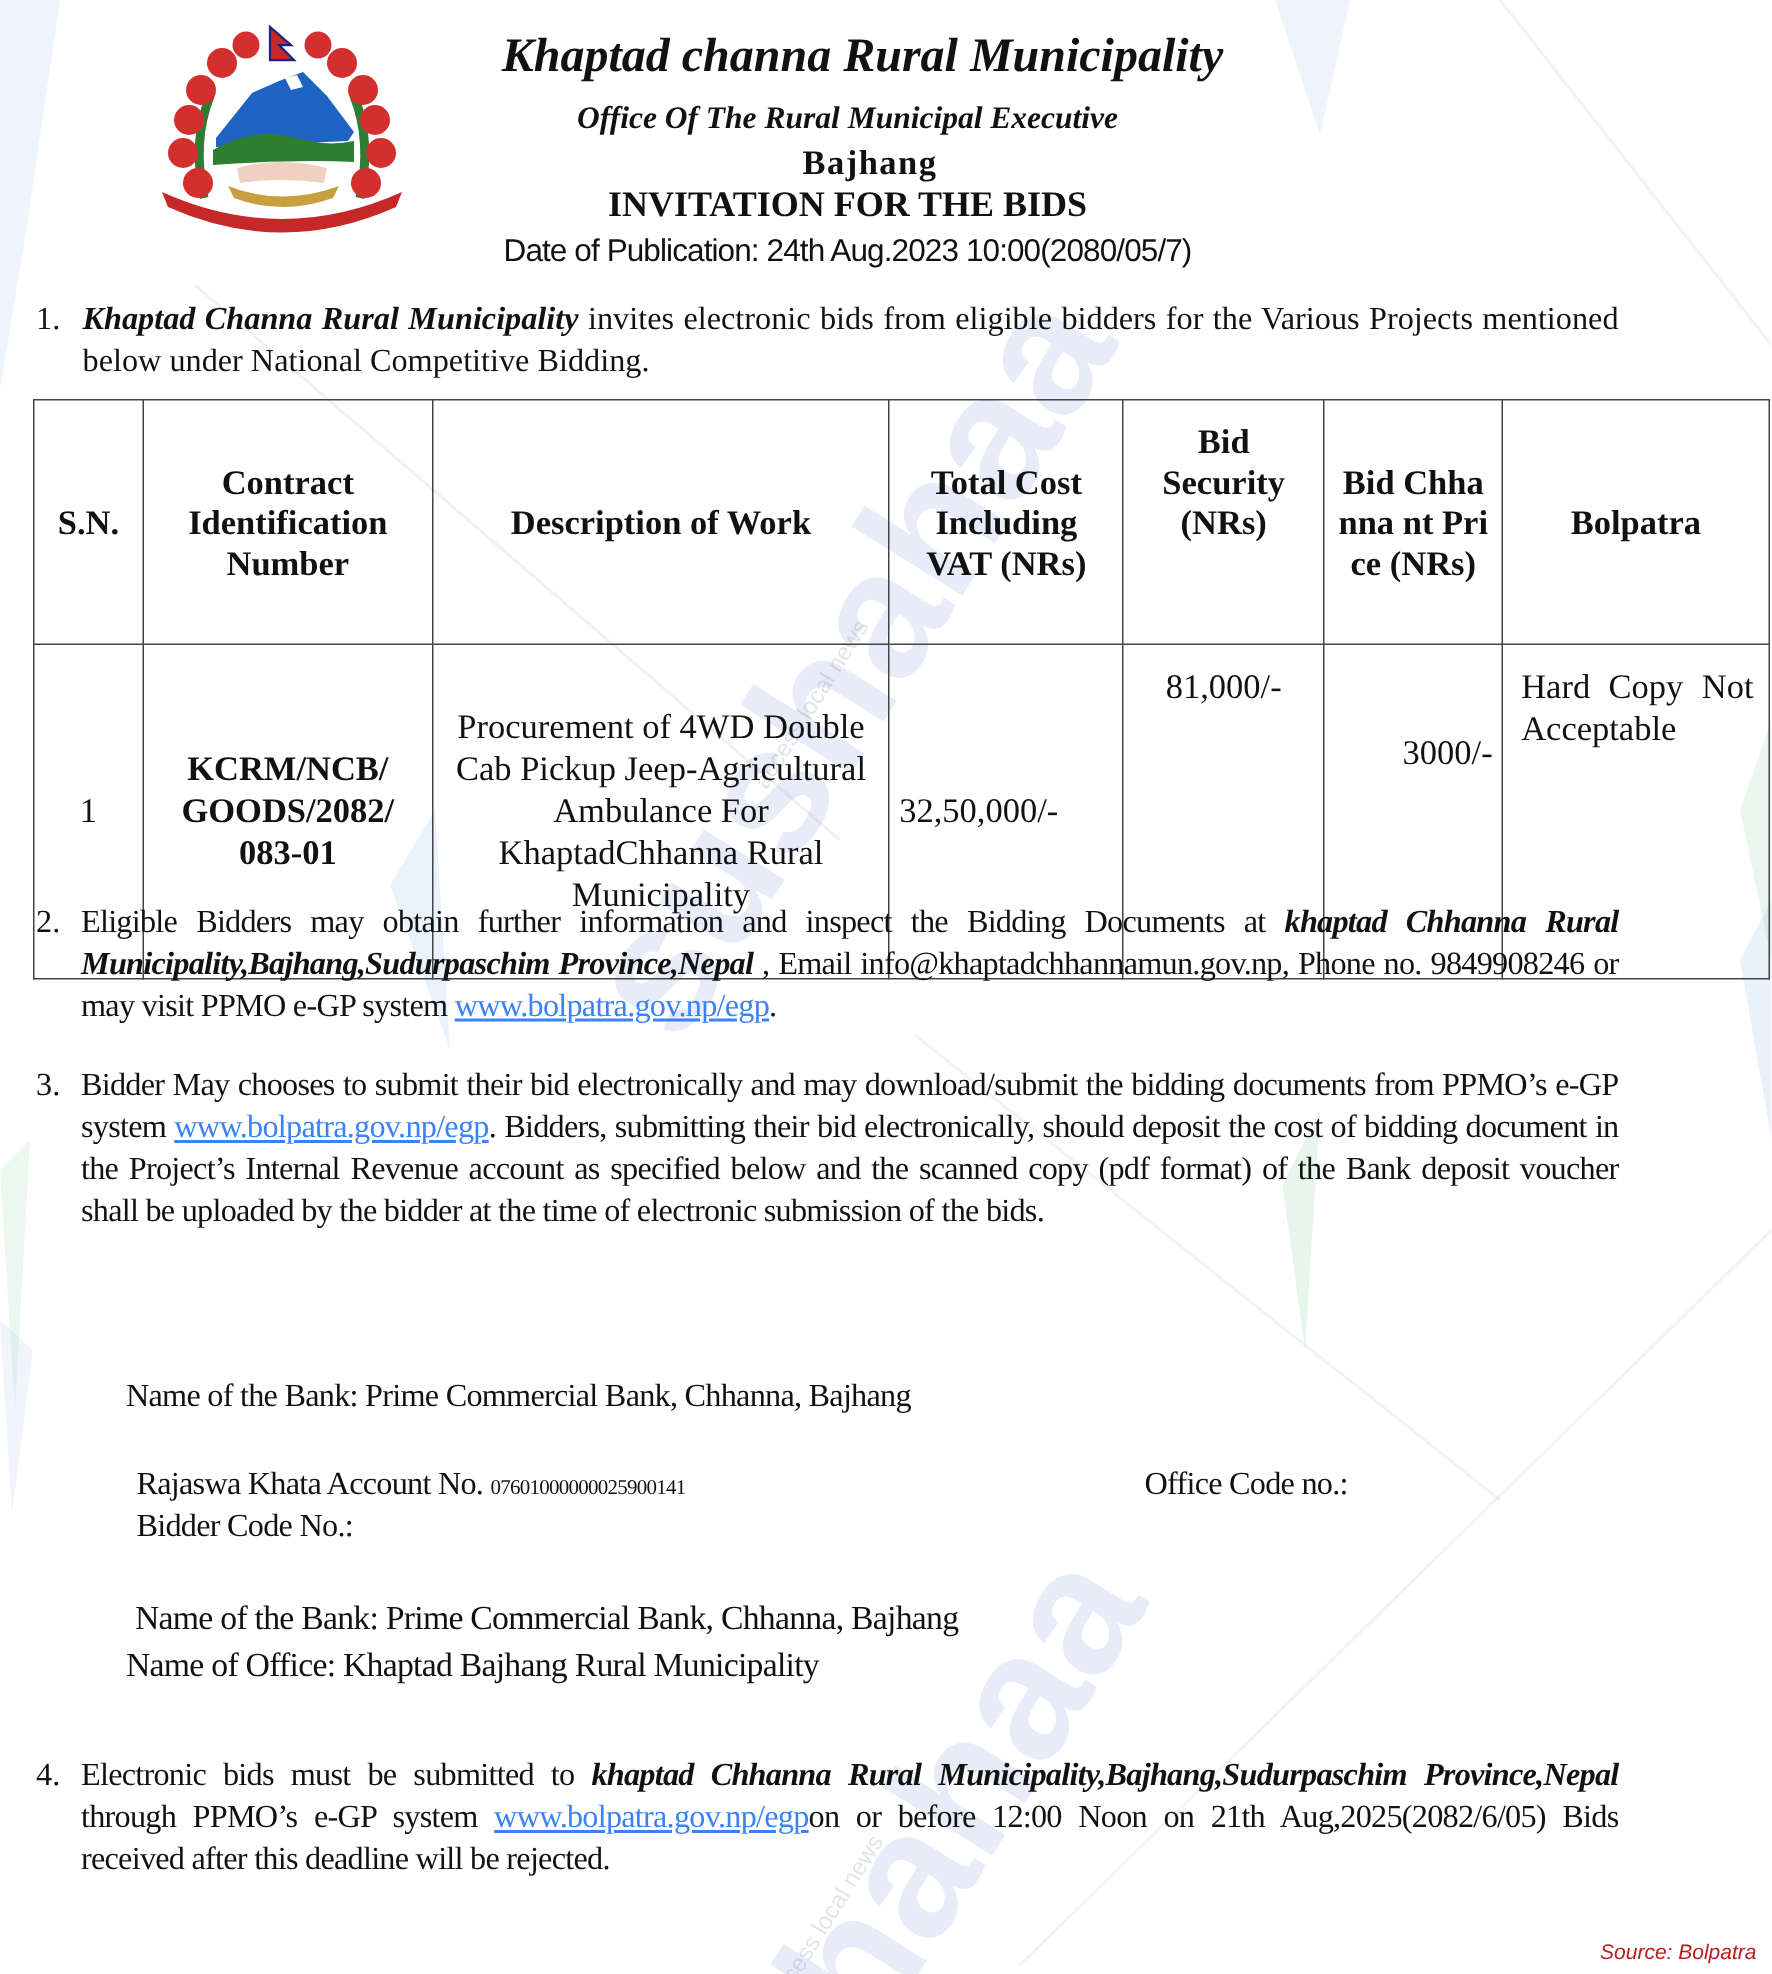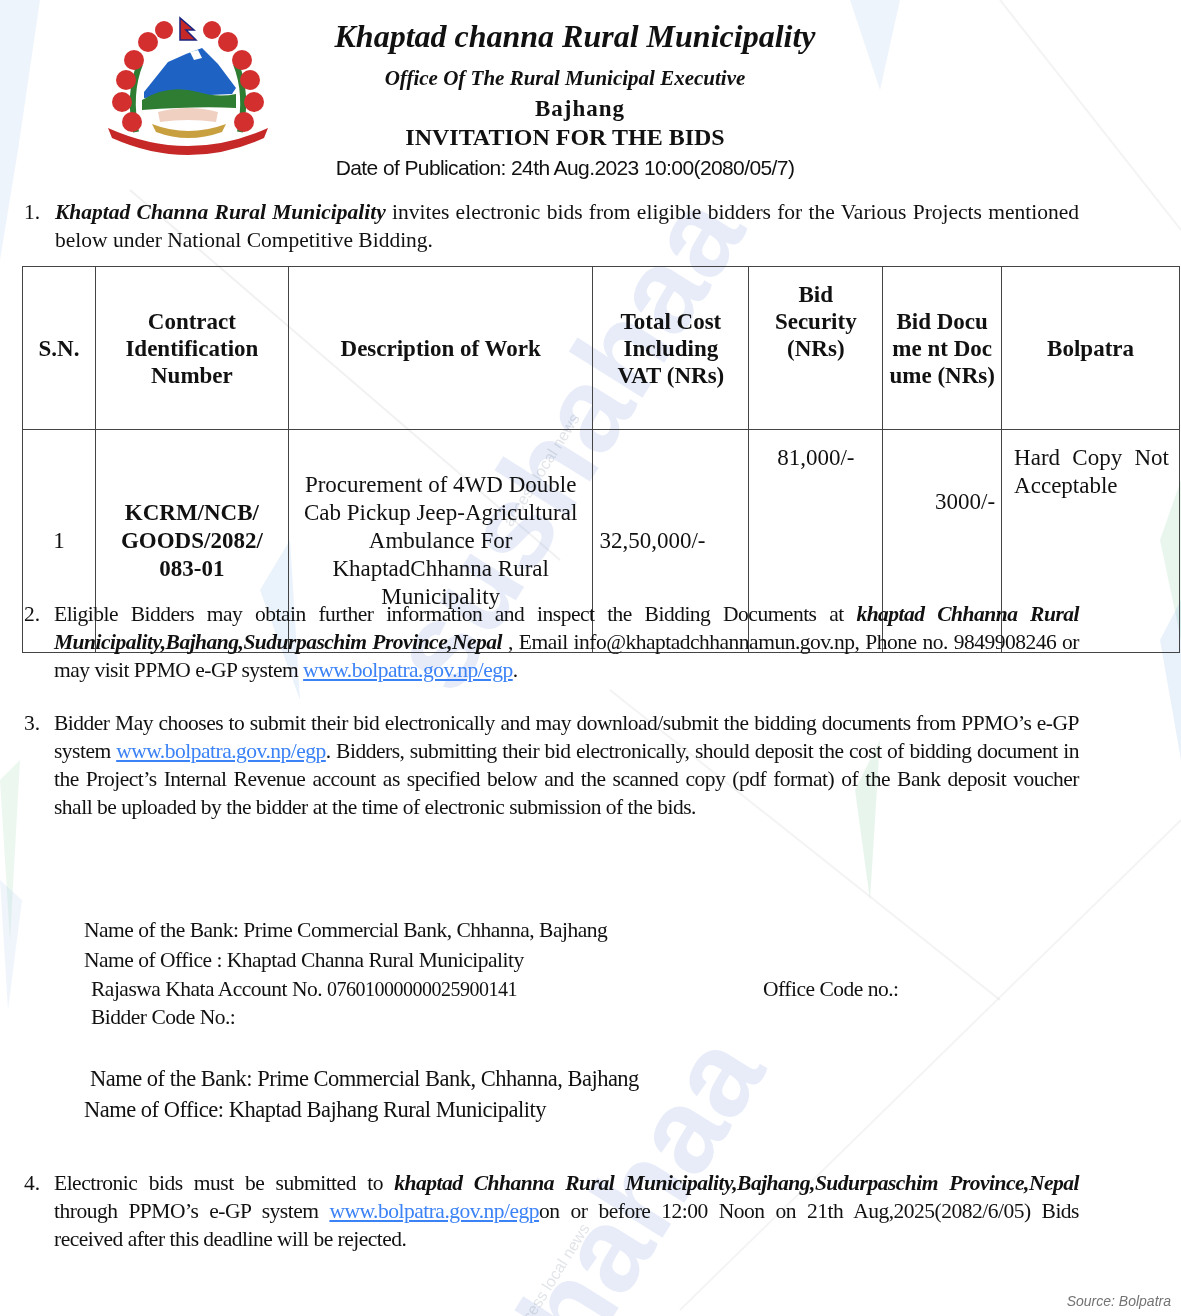--- a/index.html
+++ b/index.html
@@ -42,23 +42,23 @@
     position: absolute; left: 22px; top: 266px; width: 1158px;
     border-collapse: collapse; font-size: 23px;
   }
   table.bids th, table.bids td { border: 1.5px solid #444; padding: 0 6px; }
   table.bids th { height: 148px; font-weight: bold; text-align: center; vertical-align: middle; line-height: 27px; }
   table.bids td { height: 164px; text-align: center; line-height: 28px; }
 
   
   .info { position: absolute; font-size: 21.5px; white-space: nowrap; }
   .info.bold { font-weight: bold; }
-  .acct-num { font-size: 20px; }
+  .acct-num { font-size: 14px; }
 
-  .source { position: absolute; right: 10px; top: 1293px; font-family: "Liberation Sans", sans-serif; font-style: italic; font-size: 14px; color: #737373; }
+  .source { position: absolute; right: 10px; top: 1293px; font-family: "Liberation Sans", sans-serif; font-style: italic; font-size: 14px; color: #b91c1c; }
 </style>
 </head>
 <body>
 
 <div class="wm" style="left:0;top:0;width:1181px;height:1316px;">
   <svg width="1181" height="1316" style="position:absolute;left:0;top:0">
     <polygon points="0,0 40,0 18,150 0,260" fill="rgba(150,185,230,0.16)"></polygon>
     <polygon points="1160,540 1181,480 1181,640" fill="rgba(120,200,150,0.16)"></polygon>
     <polygon points="1160,640 1181,600 1181,760" fill="rgba(120,170,230,0.16)"></polygon>
     <polygon points="260,590 290,540 300,700" fill="rgba(150,190,235,0.20)"></polygon>
@@ -126,21 +126,21 @@
         <col style="width:119px">
         <col style="width:178px">
     </colgroup>
     <thead>
       <tr>
         <th>S.N.</th>
         <th>Contract Identification Number</th>
         <th>Description of Work</th>
         <th>Total Cost Including VAT (NRs)</th>
         <th style="vertical-align:top;padding-top:14px;">Bid Security (NRs)</th>
-        <th style="word-break:break-all;">Bid Docume nt Docume (NRs)</th>
+        <th style="word-break:break-all;">Bid Chhanna nt Price (NRs)</th>
         <th>Bolpatra</th>
       </tr>
     </thead>
     <tbody>
       <tr>
         <td>1</td>
         <td style="font-weight:bold;">KCRM/NCB/ GOODS/2082/ 083-01</td>
         <td style="padding:0 14px;">Procurement of 4WD Double Cab Pickup Jeep-Agricultural Ambulance For KhaptadChhanna Rural Municipality</td>
         <td style="text-align:left;">32,50,000/-</td>
         <td style="vertical-align:top;padding-top:14px;">81,000/-</td>
@@ -154,21 +154,20 @@
     <span class="num">2.</span>
     <div class="body condensed"><span>Eligible Bidders may obtain further information and inspect the Bidding Documents at </span><span class="bi">khaptad Chhanna Rural Municipality,Bajhang,Sudurpaschim Province,Nepal</span><span> , Email info@khaptadchhannamun.gov.np, Phone no. 9849908246 or may visit PPMO e-GP system </span><a class="link">www.bolpatra.gov.np/egp</a><span>.</span></div>
   </div>
 
   <div class="para" style="top:709px;">
     <span class="num">3.</span>
     <div class="body condensed"><span>Bidder May chooses to submit their bid electronically and may download/submit the bidding documents from PPMO’s e-GP system </span><a class="link">www.bolpatra.gov.np/egp</a><span>. Bidders, submitting their bid electronically, should deposit the cost of bidding document in  the Project’s  Internal Revenue  account  as  specified  below and  the  scanned copy (pdf format) of the Bank deposit voucher shall be uploaded by the bidder at the time of electronic submission of the bids.</span></div>
   </div>
 
   <div class="info condensed" style="left:84px;top:918px;">Name of the Bank: Prime Commercial Bank, Chhanna, Bajhang</div>
-  <div class="info condensed" style="left:84px;top:948px;">Name of Office : Khaptad Channa Rural Municipality</div>
   <div class="info condensed" style="left:91px;top:977px;">
     <span>Rajaswa Khata  Account No. </span><span class="acct-num">07601000000025900141</span>
   </div>
   <div class="info condensed" style="left:763px;top:977px;">Office Code no.:</div>
   <div class="info condensed" style="left:91px;top:1005px;">Bidder Code No.:</div>
 
   <div class="info condensed" style="left:90px;top:1066px;font-size:22.5px;">Name of the Bank: Prime Commercial Bank, Chhanna, Bajhang</div>
   <div class="info condensed" style="left:84px;top:1097px;font-size:22.5px;">Name of Office: Khaptad Bajhang Rural Municipality</div>
 
   <div class="para" style="top:1169px;">

